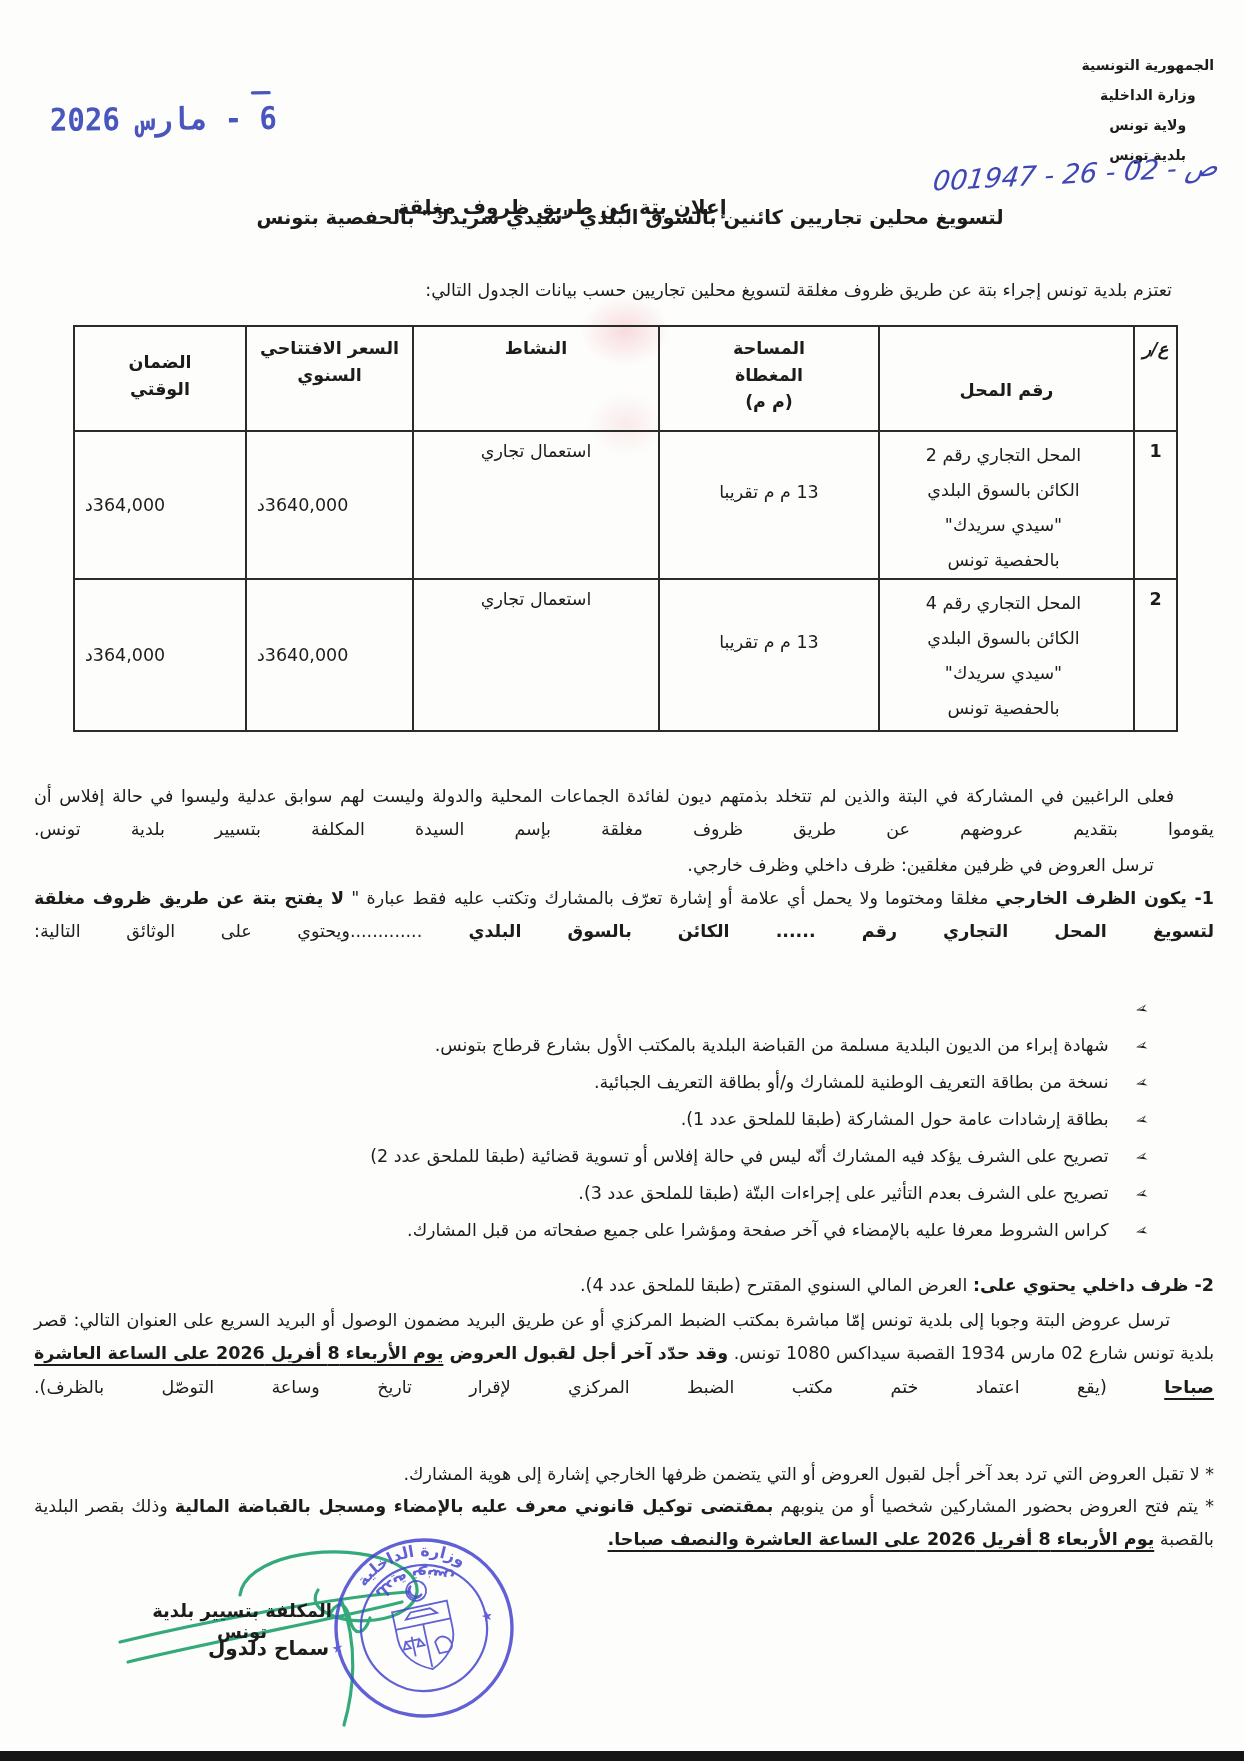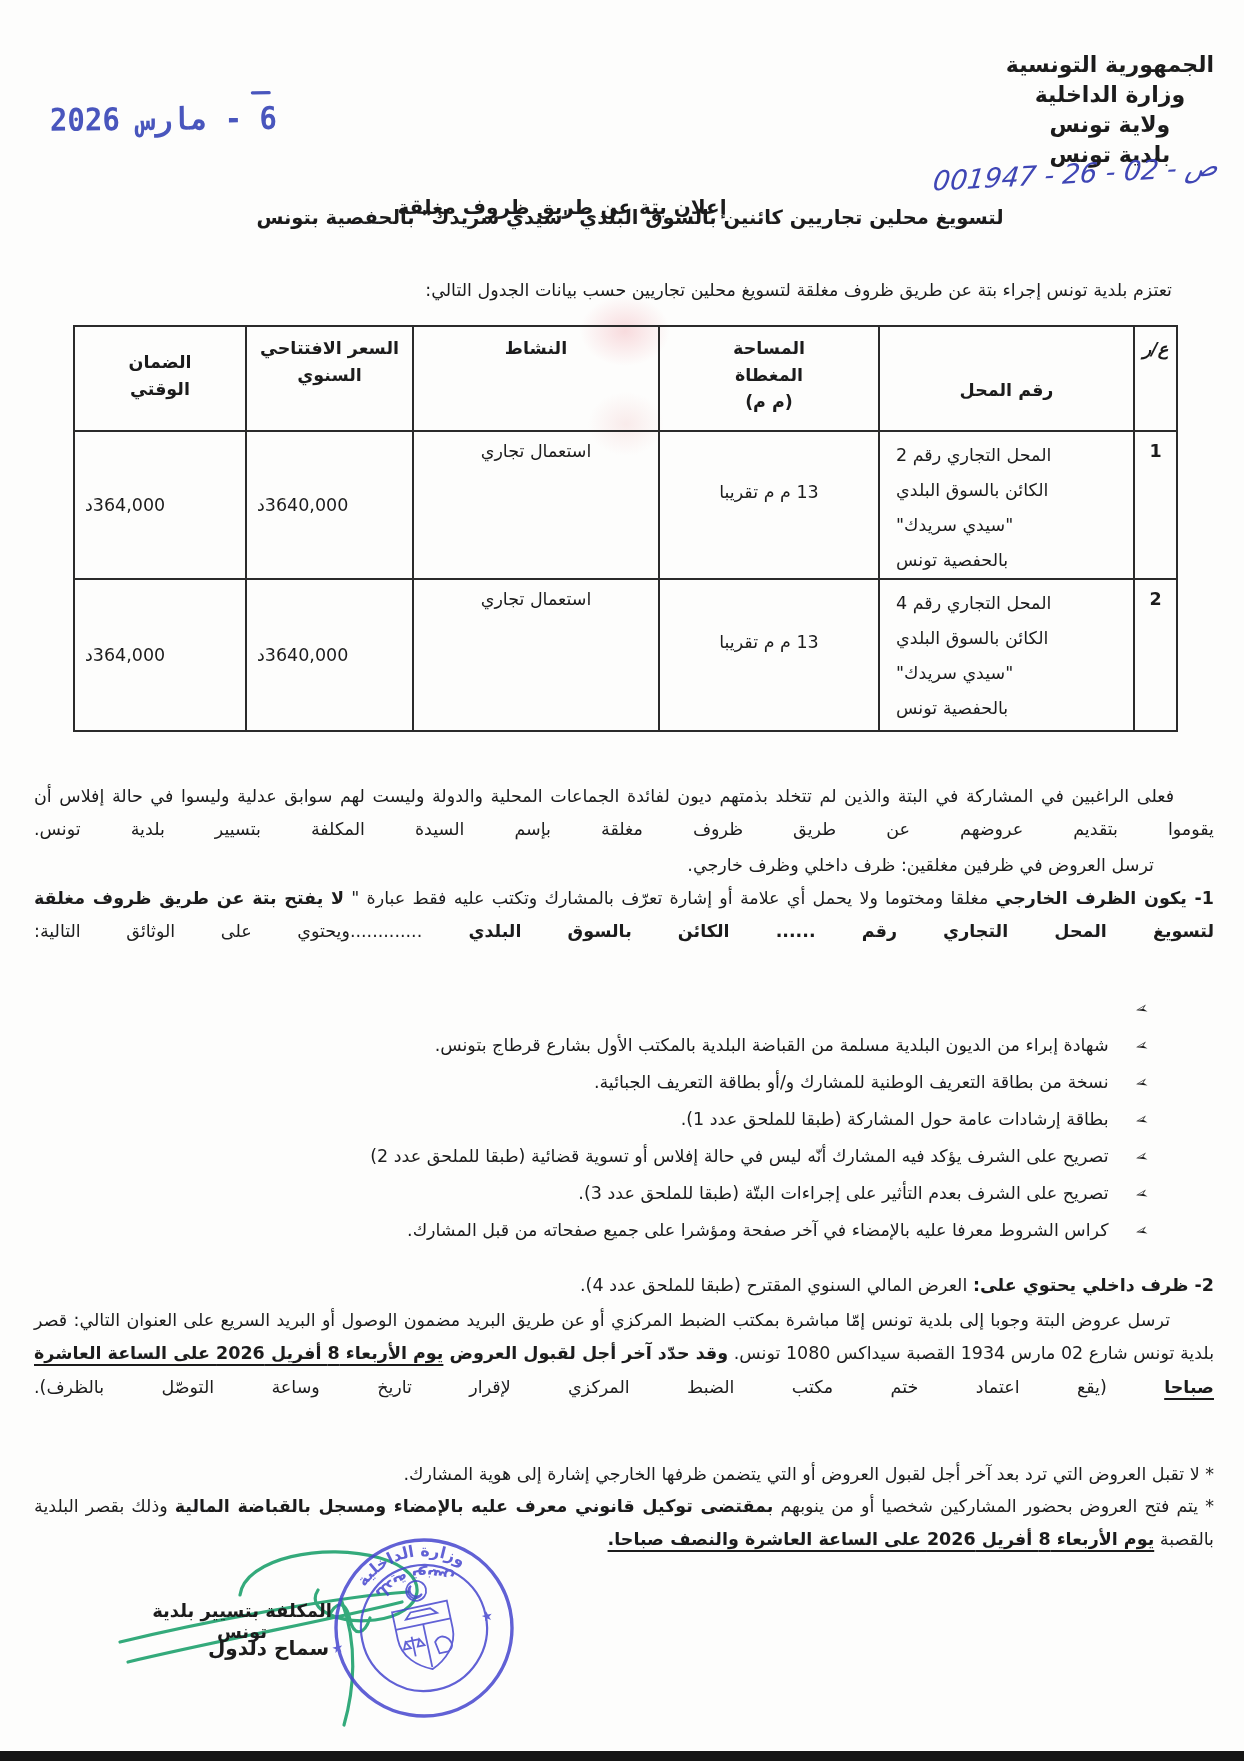--- a/index.html
+++ b/index.html
@@ -8,21 +8,21 @@
     width:1244px;height:1761px;
     margin:0 auto;
     background:#fdfdfc;
     overflow:hidden;
     font-family:"DejaVu Sans","Liberation Sans",sans-serif;
     color:#1c1c1c;
     direction:rtl;
   }
   .abs{position:absolute;}
   
-  .letterhead{top:50px;right:30px;text-align:center;font-weight:700;font-size:22px;line-height:30px;}
+  .letterhead{top:50px;right:30px;text-align:center;font-weight:700;font-size:14px;line-height:30px;}
   
   .date-stamp{
     top:102px;left:50px;
     color:#4956bd;
     font-family:"DejaVu Sans Mono","Liberation Mono",monospace;
     font-weight:700;font-size:29px;letter-spacing:1px;
     transform:rotate(-.5deg) scaleY(1.08);
     white-space:nowrap;
   }
   .date-stamp .macron{
@@ -49,21 +49,21 @@
   .lots-table td,.lots-table th{border:2px solid #2b2b2b;overflow:hidden;}
   .lots-table th{font-weight:700;text-align:center;vertical-align:top;padding-top:8px;line-height:27px;}
   .pre{white-space:pre-line;}
   .h-shop{padding-top:50px !important;}
   .h-dep{padding-top:22px !important;}
   .h-idx{padding-top:9px !important;font-style:italic;}
   .tr-head{height:105px;}
   .tr-1{height:148px;}
   .tr-2{height:152px;}
   .td-idx{vertical-align:top;padding-top:9px;text-align:center;font-weight:700;}
-  .td-shop{vertical-align:top;padding:6px 10px 0 16px;text-align:left;line-height:35px;}
+  .td-shop{vertical-align:top;padding:6px 10px 0 4px;text-align:center;line-height:35px;}
   .td-act{vertical-align:top;padding-top:9px;text-align:center;margin-left:11px;}
   .td-area{vertical-align:middle;text-align:center;padding-bottom:28px;}
   .td-num{vertical-align:middle;text-align:left;padding-left:10px;}
   
   .para{font-size:17.5px;line-height:33.5px;text-align:justify;}
   .para:after{content:"";display:inline-block;width:100%;}
   .p1{top:762px;right:30px;left:34px;text-indent:40px;}
   .p2{top:831px;right:30px;left:34px;text-indent:60px;text-align:right;}
   .item1{top:864px;right:30px;left:34px;}
   .item2{top:1251px;right:30px;left:34px;font-size:17.5px;line-height:33px;text-align:right;}

